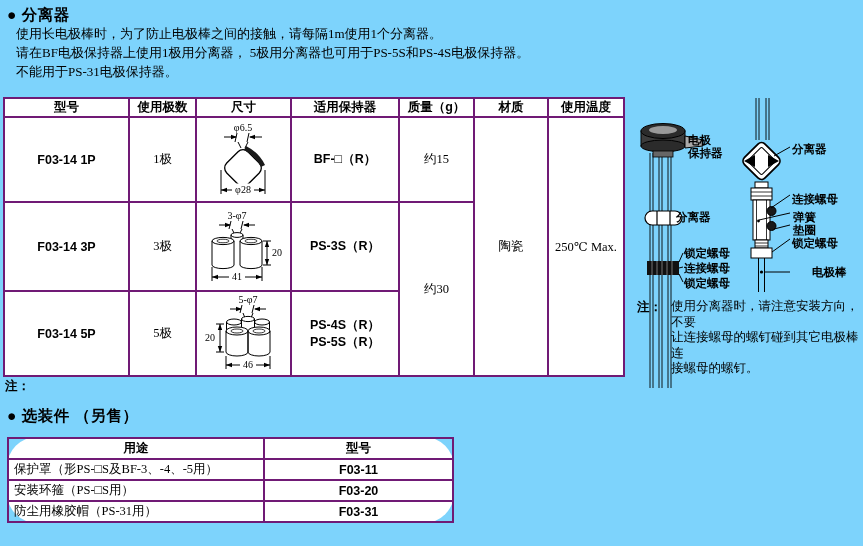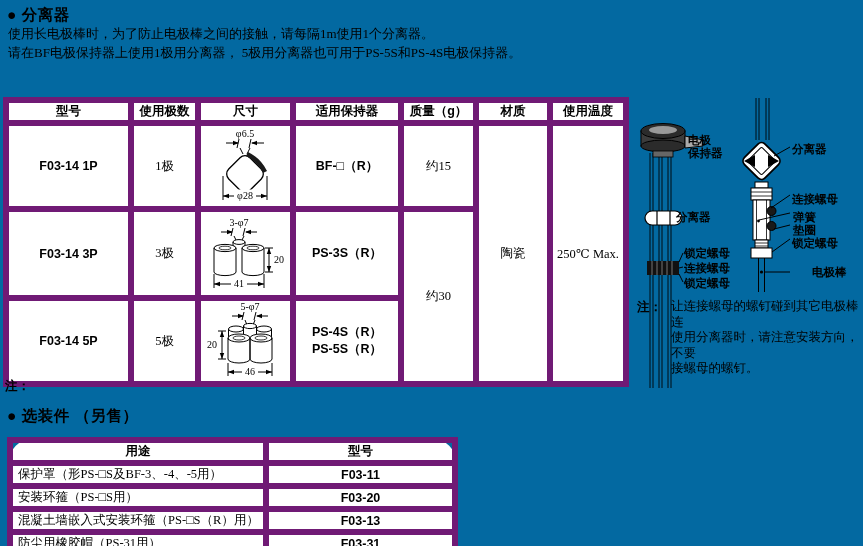--- a/index.html
+++ b/index.html
@@ -1,38 +1,38 @@
 <!DOCTYPE html>
 <html><head>
 <meta charset="utf-8">
 <style>
   * { margin:0; padding:0; box-sizing:border-box; }
   html,body { background:#fff; }
   #page {
-    position:relative; width:863px; height:546px; background:#0369a1;
+    position:relative; width:863px; height:546px; background:#7dd3fc;
     overflow:hidden; color:#000;
     font-family:"Liberation Serif","DejaVu Serif",serif;
   }
   .abs { position:absolute; }
   .h1 {
     font-family:"Liberation Sans","DejaVu Sans",sans-serif;
     font-weight:bold; font-size:15.5px; letter-spacing:0.5px;
   }
   .body-text { font-size:13px; line-height:19px; }
   .note-row { display:flex; align-items:flex-start; }
   .note-label {
     font-family:"Liberation Sans","DejaVu Sans",sans-serif;
     font-weight:bold; font-size:12.5px; margin-right:9px; white-space:nowrap;
   }
   .note-text { font-size:12.5px; line-height:15.5px; }
 
   table { border-collapse:collapse; table-layout:fixed; background:#fff; }
   .spec-table, .opt-table { border:1px solid #000; border-top:2px solid #000; }
   .spec-table td, .spec-table th, .opt-table td, .opt-table th {
-    border:6px solid #701a75; overflow:hidden;
+    border:2px solid #701a75; overflow:hidden;
   }
   th {
     font-family:"Liberation Sans","DejaVu Sans",sans-serif;
     font-weight:bold; font-size:12.5px; text-align:center;
   }
   .spec-table th { height:15px; }
   .cell-center { text-align:center; vertical-align:middle; }
   .cell-model, .cell-holder, .cell-partno {
     font-family:"Liberation Sans","DejaVu Sans",sans-serif;
     font-weight:bold; font-size:12.5px;
@@ -54,23 +54,24 @@
   }
   svg { display:block; }
   .dimsvg { margin:0 auto; }
 </style>
 </head>
 <body>
 
 <div id="page">
 
   <div class="abs h1" style="left:7px; top:5px;">● 分离器</div>
-  <div class="abs body-text" style="left:8px; top:24px; width:620px;">
+  <div class="abs body-text" style="left:16px; top:24px; width:620px;">
     <div>使用长电极棒时，为了防止电极棒之间的接触，请每隔1m使用1个分离器。</div>
     <div>请在BF电极保持器上使用1极用分离器， 5极用分离器也可用于PS-5S和PS-4S电极保持器。</div>
+    <div>不能用于PS-31电极保持器。</div>
   </div>
 
   <table class="spec-table abs" style="left:3px; top:97px; width:620px;">
     <colgroup>
       <col style="width:125px">
         <col style="width:67px">
         <col style="width:95px">
       <col style="width:108px">
         <col style="width:75px">
         <col style="width:74px">
@@ -201,24 +202,20 @@
     </tr>
     <tr>
       <td class="opt-use">保护罩（形PS-□S及BF-3、-4、-5用）</td>
       <td class="cell-center cell-partno">F03-11</td>
     </tr>
     <tr>
       <td class="opt-use">安装环箍（PS-□S用）</td>
       <td class="cell-center cell-partno">F03-20</td>
     </tr>
     <tr>
-      <td class="opt-use">混凝土墙嵌入式安装环箍（PS-□S（R）用）</td>
-      <td class="cell-center cell-partno">F03-13</td>
-    </tr>
-    <tr>
       <td class="opt-use">防尘用橡胶帽（PS-31用）</td>
       <td class="cell-center cell-partno">F03-31</td>
     </tr>
   </tbody>
     </table>
 
   <svg class="abs" style="left:630px; top:95px;" width="100" height="300" viewBox="0 0 100 300">
 
     <path d="M20,58 V293 M23,58 V293 M29,58 V293 M32,58 V293 M38,58 V293 M41,58 V293" stroke="#000" stroke-width="0.9" fill="none"></path>
 
@@ -272,19 +269,19 @@
   <div class="callout" style="left:792px; top:143px;">分离器</div>
   <div class="callout" style="left:792px; top:193px;">连接螺母</div>
   <div class="callout" style="left:793px; top:211px;">弹簧</div>
   <div class="callout" style="left:793px; top:224px;">垫圈</div>
   <div class="callout" style="left:792px; top:237px;">锁定螺母</div>
   <div class="callout" style="left:792px; top:266px;padding-left:20px;">电极棒</div>
 
   <div class="abs note-row" style="left:637px; top:299px; width:225px;">
     <span class="note-label">注：</span>
     <span class="note-text">
+      <div>使用分离器时，请注意安装方向，不要</div>
       <div>让连接螺母的螺钉碰到其它电极棒连</div>
-      <div>使用分离器时，请注意安装方向，不要</div>
       <div>接螺母的螺钉。</div>
     </span>
   </div>
 
 </div>
 
 </body></html>

